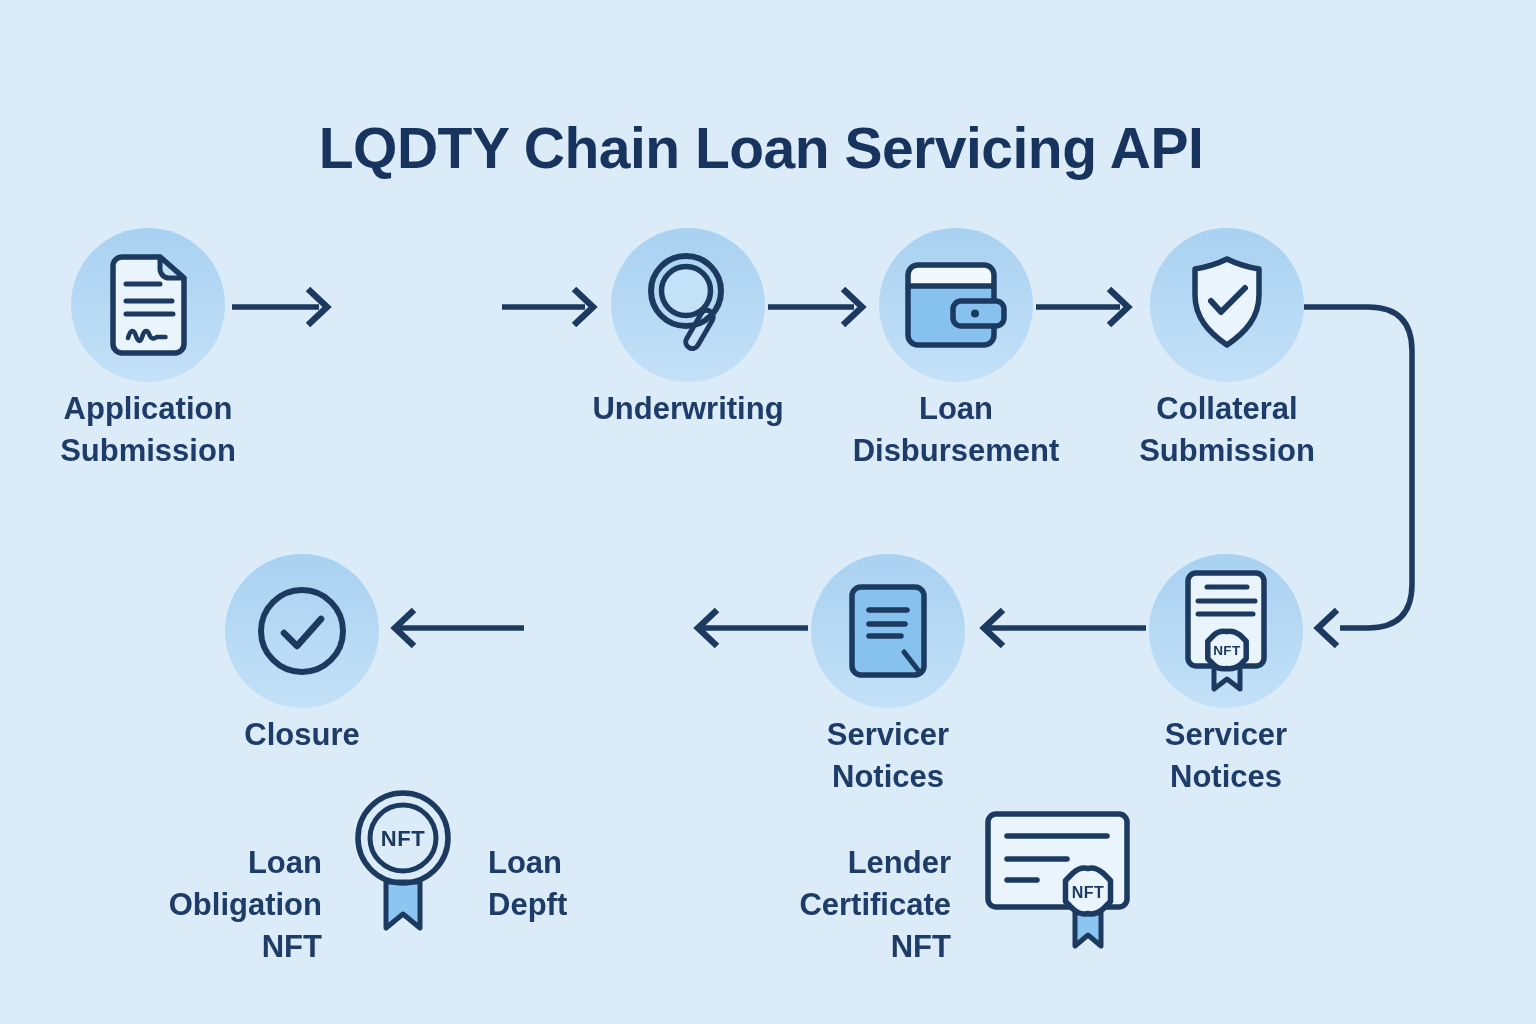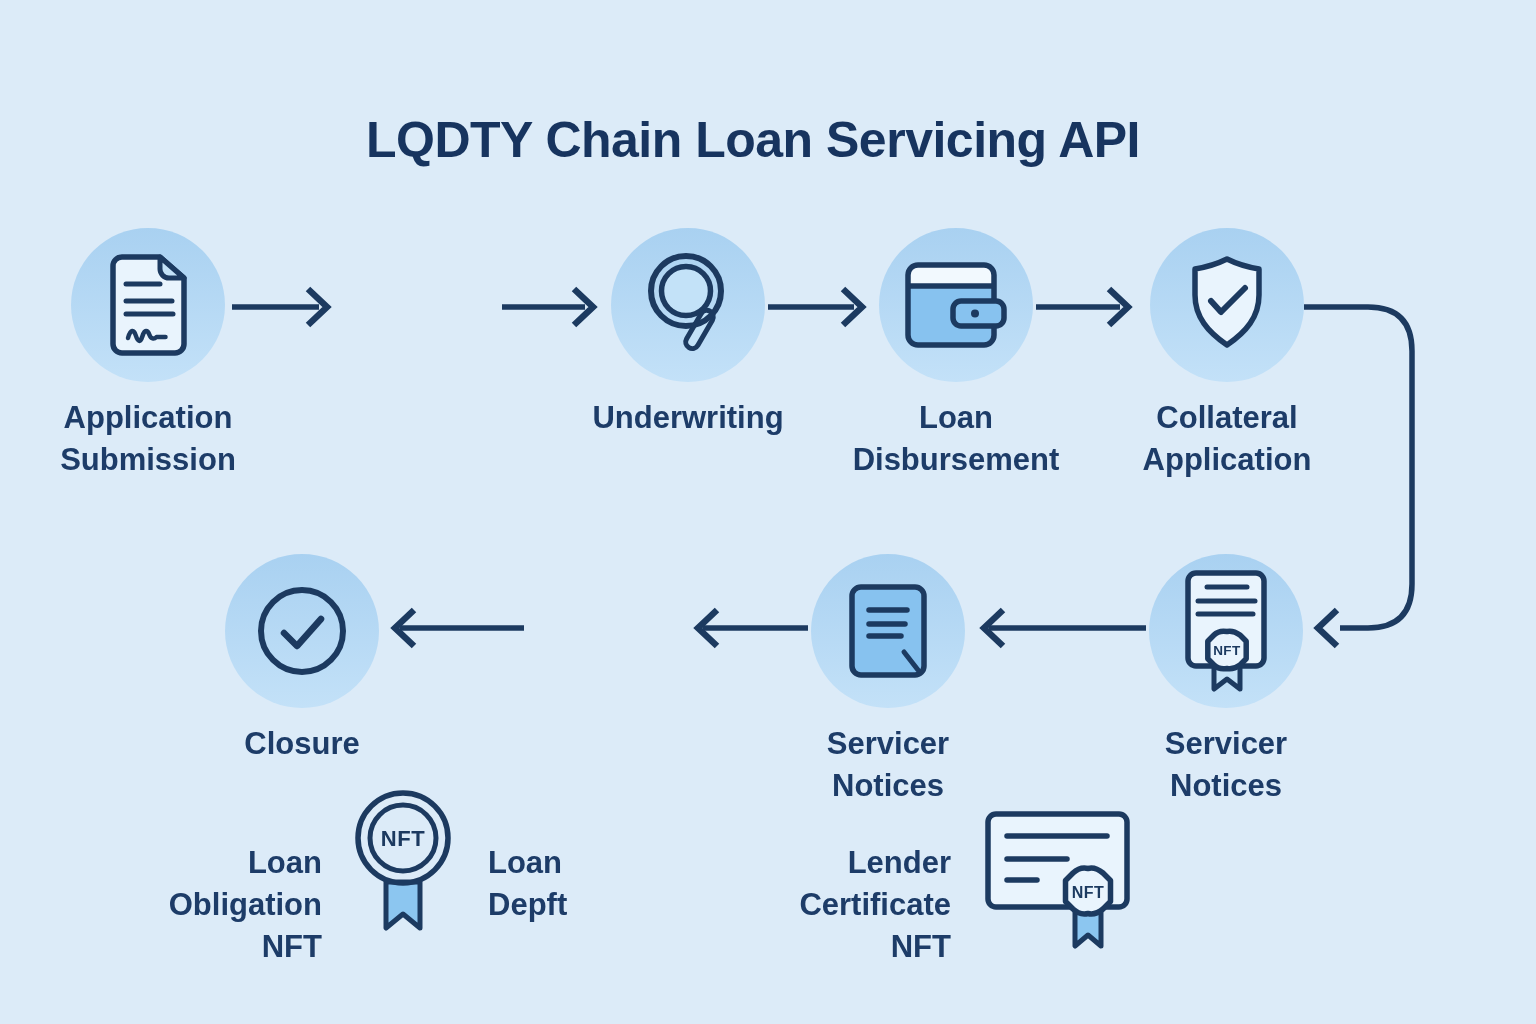--- a/index.html
+++ b/index.html
@@ -8,40 +8,40 @@
     position: relative;
     width: 1536px; height: 1024px;
     background: var(--background, #dcebf8);
     overflow: hidden;
   }
   .title {
     position: absolute;
     left: 745px; top: 96px;
     transform: translateX(-50%);
     white-space: nowrap;
-    font-size: 50px; line-height: 72px;
+    font-size: 57px; line-height: 72px;
     font-weight: bold;
     letter-spacing: -0.5px;
     color: var(--title-text, #17345f);
-    margin: 8px;
+    margin: 16px;
   }
   .connectors { position:absolute; left:0; top:0; pointer-events:none; }
   .node {
     position: absolute;
     width: 280px;
     display: flex; flex-direction: column; align-items: center;
   }
   .bubble {
     width: 154px; height: 154px;
     border-radius: 50%;
     background: linear-gradient(180deg, var(--bubble-top,#a9d1f1), var(--bubble-bottom,#c3e1f8));
     display: flex; align-items: center; justify-content: center;
   }
   .label {
-    margin-top: 15px;
+    margin-top: 6px;
     text-align: center;
     font-size: 31px; line-height: 42px;
     font-weight: bold;
     color: var(--text, #1d3c68);
     white-space: pre-line;
   }
   .legend-label {
     position: absolute;
     font-size: 31px; line-height: 42px;
     font-weight: bold;
@@ -142,21 +142,21 @@
   </div>
 
   <div class="node" style="left:1087px; top:228px">
     <div class="bubble">
       <svg width="84" height="100" viewBox="0 0 84 100">
         <path class="st fl" stroke-width="5.5" d="M42 4 C50 8 62 12 74 14 L74 40 C74 62 61 77 42 90 C23 77 10 62 10 40 L10 14 C22 12 34 8 42 4 Z"></path>
         <polyline class="st" stroke-width="6" points="26,46 36,57 60,33"></polyline>
       </svg>
     </div>
     <div class="label">Collateral
-Application</div>
+Submission</div>
   </div>
 
   <div class="node" style="left:1086px; top:554px">
     <div class="bubble">
       <svg width="82" height="122" viewBox="0 0 82 122">
         <rect class="st fl" stroke-width="5.5" x="3" y="3" width="76" height="93" rx="8"></rect>
         <line class="st" stroke-width="5" x1="22" y1="17" x2="62" y2="17"></line>
         <line class="st" stroke-width="5" x1="13" y1="31" x2="70" y2="31"></line>
         <line class="st" stroke-width="5" x1="13" y1="44" x2="68" y2="44"></line>
         <path class="st ff" stroke-width="5" d="M29 96 H55 V119 L42 109 L29 119 Z"></path>

